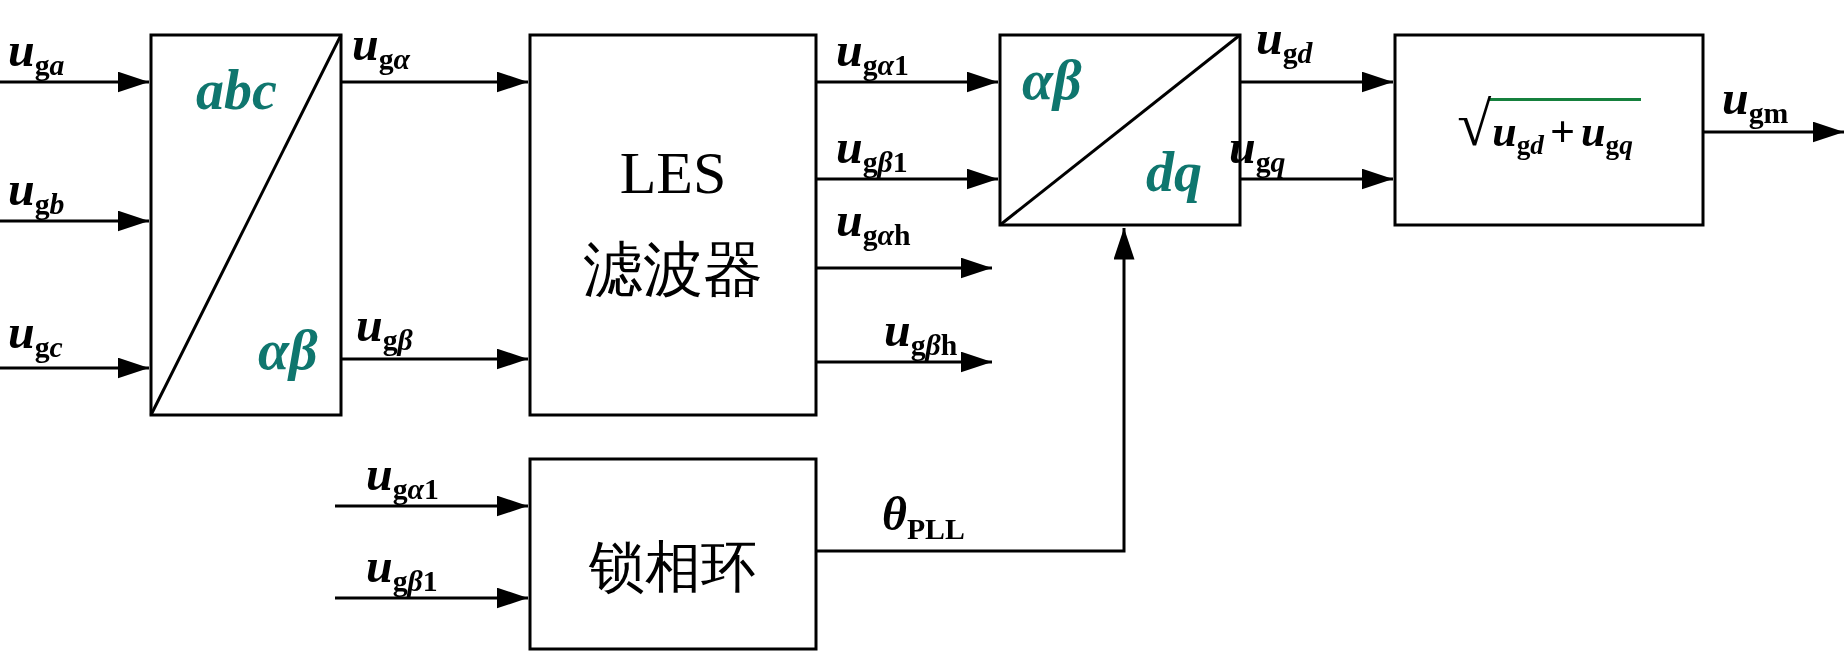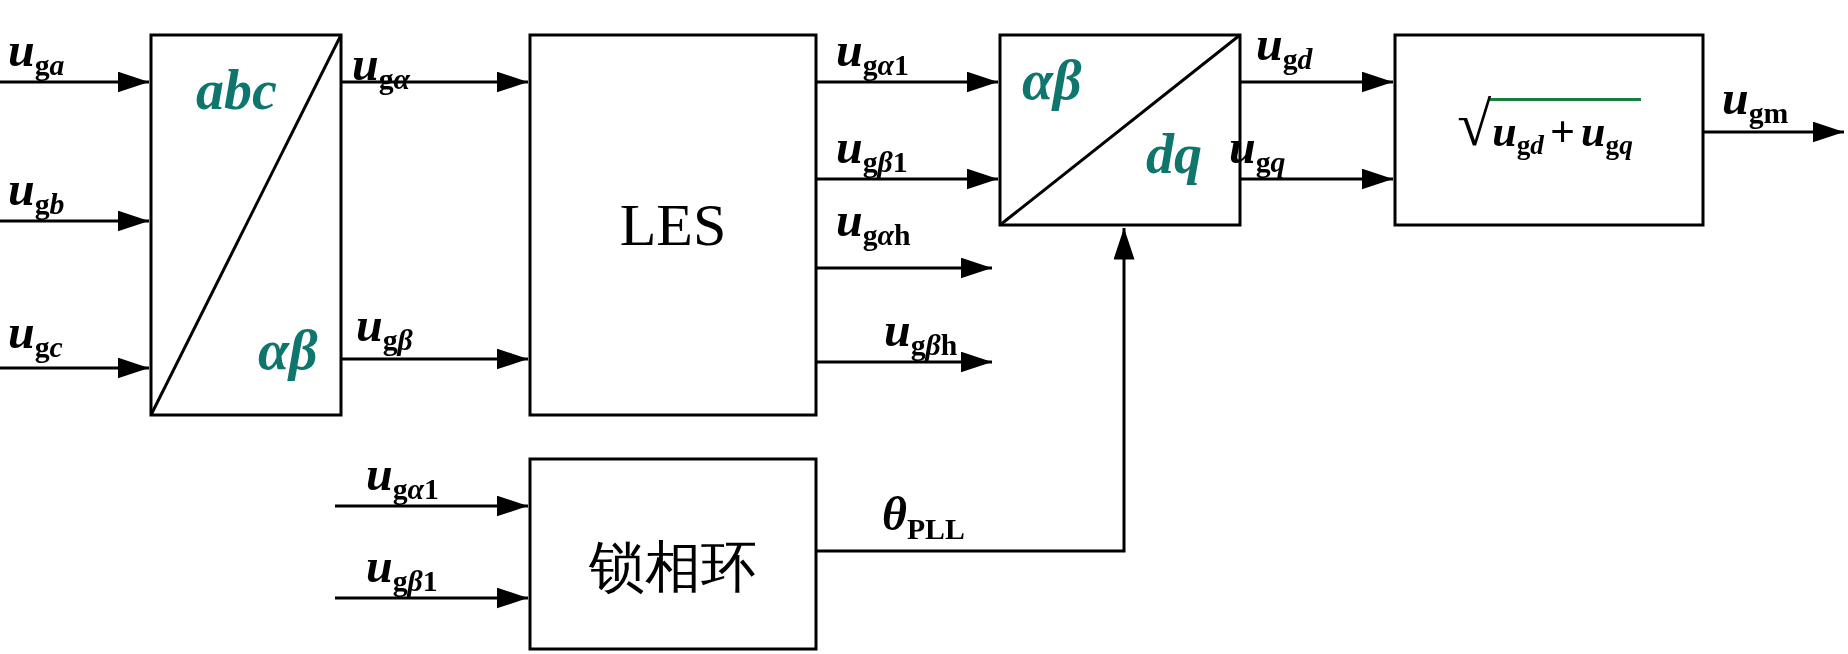--- a/index.html
+++ b/index.html
@@ -93,53 +93,54 @@
 
     <polyline points="816,551 1124,551 1124,228" marker-end="url(#arrow)"></polyline>
   </svg>
 
   <div class="lbl" style="left:8px;top:26px"><span class="b">u</span><span class="sub"><span class="r">g</span><span class="v">a</span><span class="r"></span></span></div>
 
   <div class="lbl" style="left:8px;top:165px"><span class="b">u</span><span class="sub"><span class="r">g</span><span class="v">b</span><span class="r"></span></span></div>
 
   <div class="lbl" style="left:8px;top:308px"><span class="b">u</span><span class="sub"><span class="r">g</span><span class="v">c</span><span class="r"></span></span></div>
 
-  <div class="lbl" style="left:352px;top:40px"><span class="b">u</span><span class="sub"><span class="r">g</span><span class="v">α</span><span class="r"></span></span></div>
+  <div class="lbl" style="left:352px;top:20px"><span class="b">u</span><span class="sub"><span class="r">g</span><span class="v">α</span><span class="r"></span></span></div>
 
   <div class="lbl" style="left:356px;top:301px"><span class="b">u</span><span class="sub"><span class="r">g</span><span class="v">β</span><span class="r"></span></span></div>
 
   <div class="lbl" style="left:836px;top:26px"><span class="b">u</span><span class="sub"><span class="r">g</span><span class="v">α</span><span class="r">1</span></span></div>
 
   <div class="lbl" style="left:836px;top:123px"><span class="b">u</span><span class="sub"><span class="r">g</span><span class="v">β</span><span class="r">1</span></span></div>
 
   <div class="lbl" style="left:836px;top:196px"><span class="b">u</span><span class="sub"><span class="r">g</span><span class="v">α</span><span class="r">h</span></span></div>
 
   <div class="lbl" style="left:884px;top:306px"><span class="b">u</span><span class="sub"><span class="r">g</span><span class="v">β</span><span class="r">h</span></span></div>
 
-  <div class="lbl" style="left:1256px;top:20px"><span class="b">u</span><span class="sub"><span class="r">g</span><span class="v">d</span><span class="r"></span></span></div>
+  <div class="lbl" style="left:1256px;top:14px"><span class="b">u</span><span class="sub"><span class="r">g</span><span class="v">d</span><span class="r"></span></span></div>
 
   <div class="lbl" style="left:1229px;top:123px"><span class="b">u</span><span class="sub"><span class="r">g</span><span class="v">q</span><span class="r"></span></span></div>
 
   <div class="lbl" style="left:1722px;top:74px"><span class="b">u</span><span class="sub"><span class="r">gm</span><span class="v"></span><span class="r"></span></span></div>
 
   <div class="lbl" style="left:366px;top:450px"><span class="b">u</span><span class="sub"><span class="r">g</span><span class="v">α</span><span class="r">1</span></span></div>
 
   <div class="lbl" style="left:366px;top:542px"><span class="b">u</span><span class="sub"><span class="r">g</span><span class="v">β</span><span class="r">1</span></span></div>
 
   <div class="lbl" style="left:882px;top:490px"><span class="b">θ</span><span class="sub"><span class="r">PLL</span></span></div>
 
   <div class="blocklbl" style="left:196px;top:62px">abc</div>
   <div class="blocklbl" style="left:258px;top:322px">αβ</div>
 
   <div class="center-text les">
     <span>LES</span>
+    <span>滤波器</span>
   </div>
 
   <div class="blocklbl" style="left:1022px;top:52px">αβ</div>
-  <div class="blocklbl" style="left:1146px;top:126px">dq</div>
+  <div class="blocklbl" style="left:1146px;top:144px">dq</div>
 
   <div class="center-text formula-box">
     <span class="radical">√</span>
       <span class="radicand"><span class="b">u</span><span class="sub"><span class="r">g</span><span class="v">d</span></span><span class="op">+</span><span class="b">u</span><span class="sub"><span class="r">g</span><span class="v">q</span></span></span>
   </div>
 
   <div class="center-text plltx">
     <span>锁相环</span>
   </div>
 

